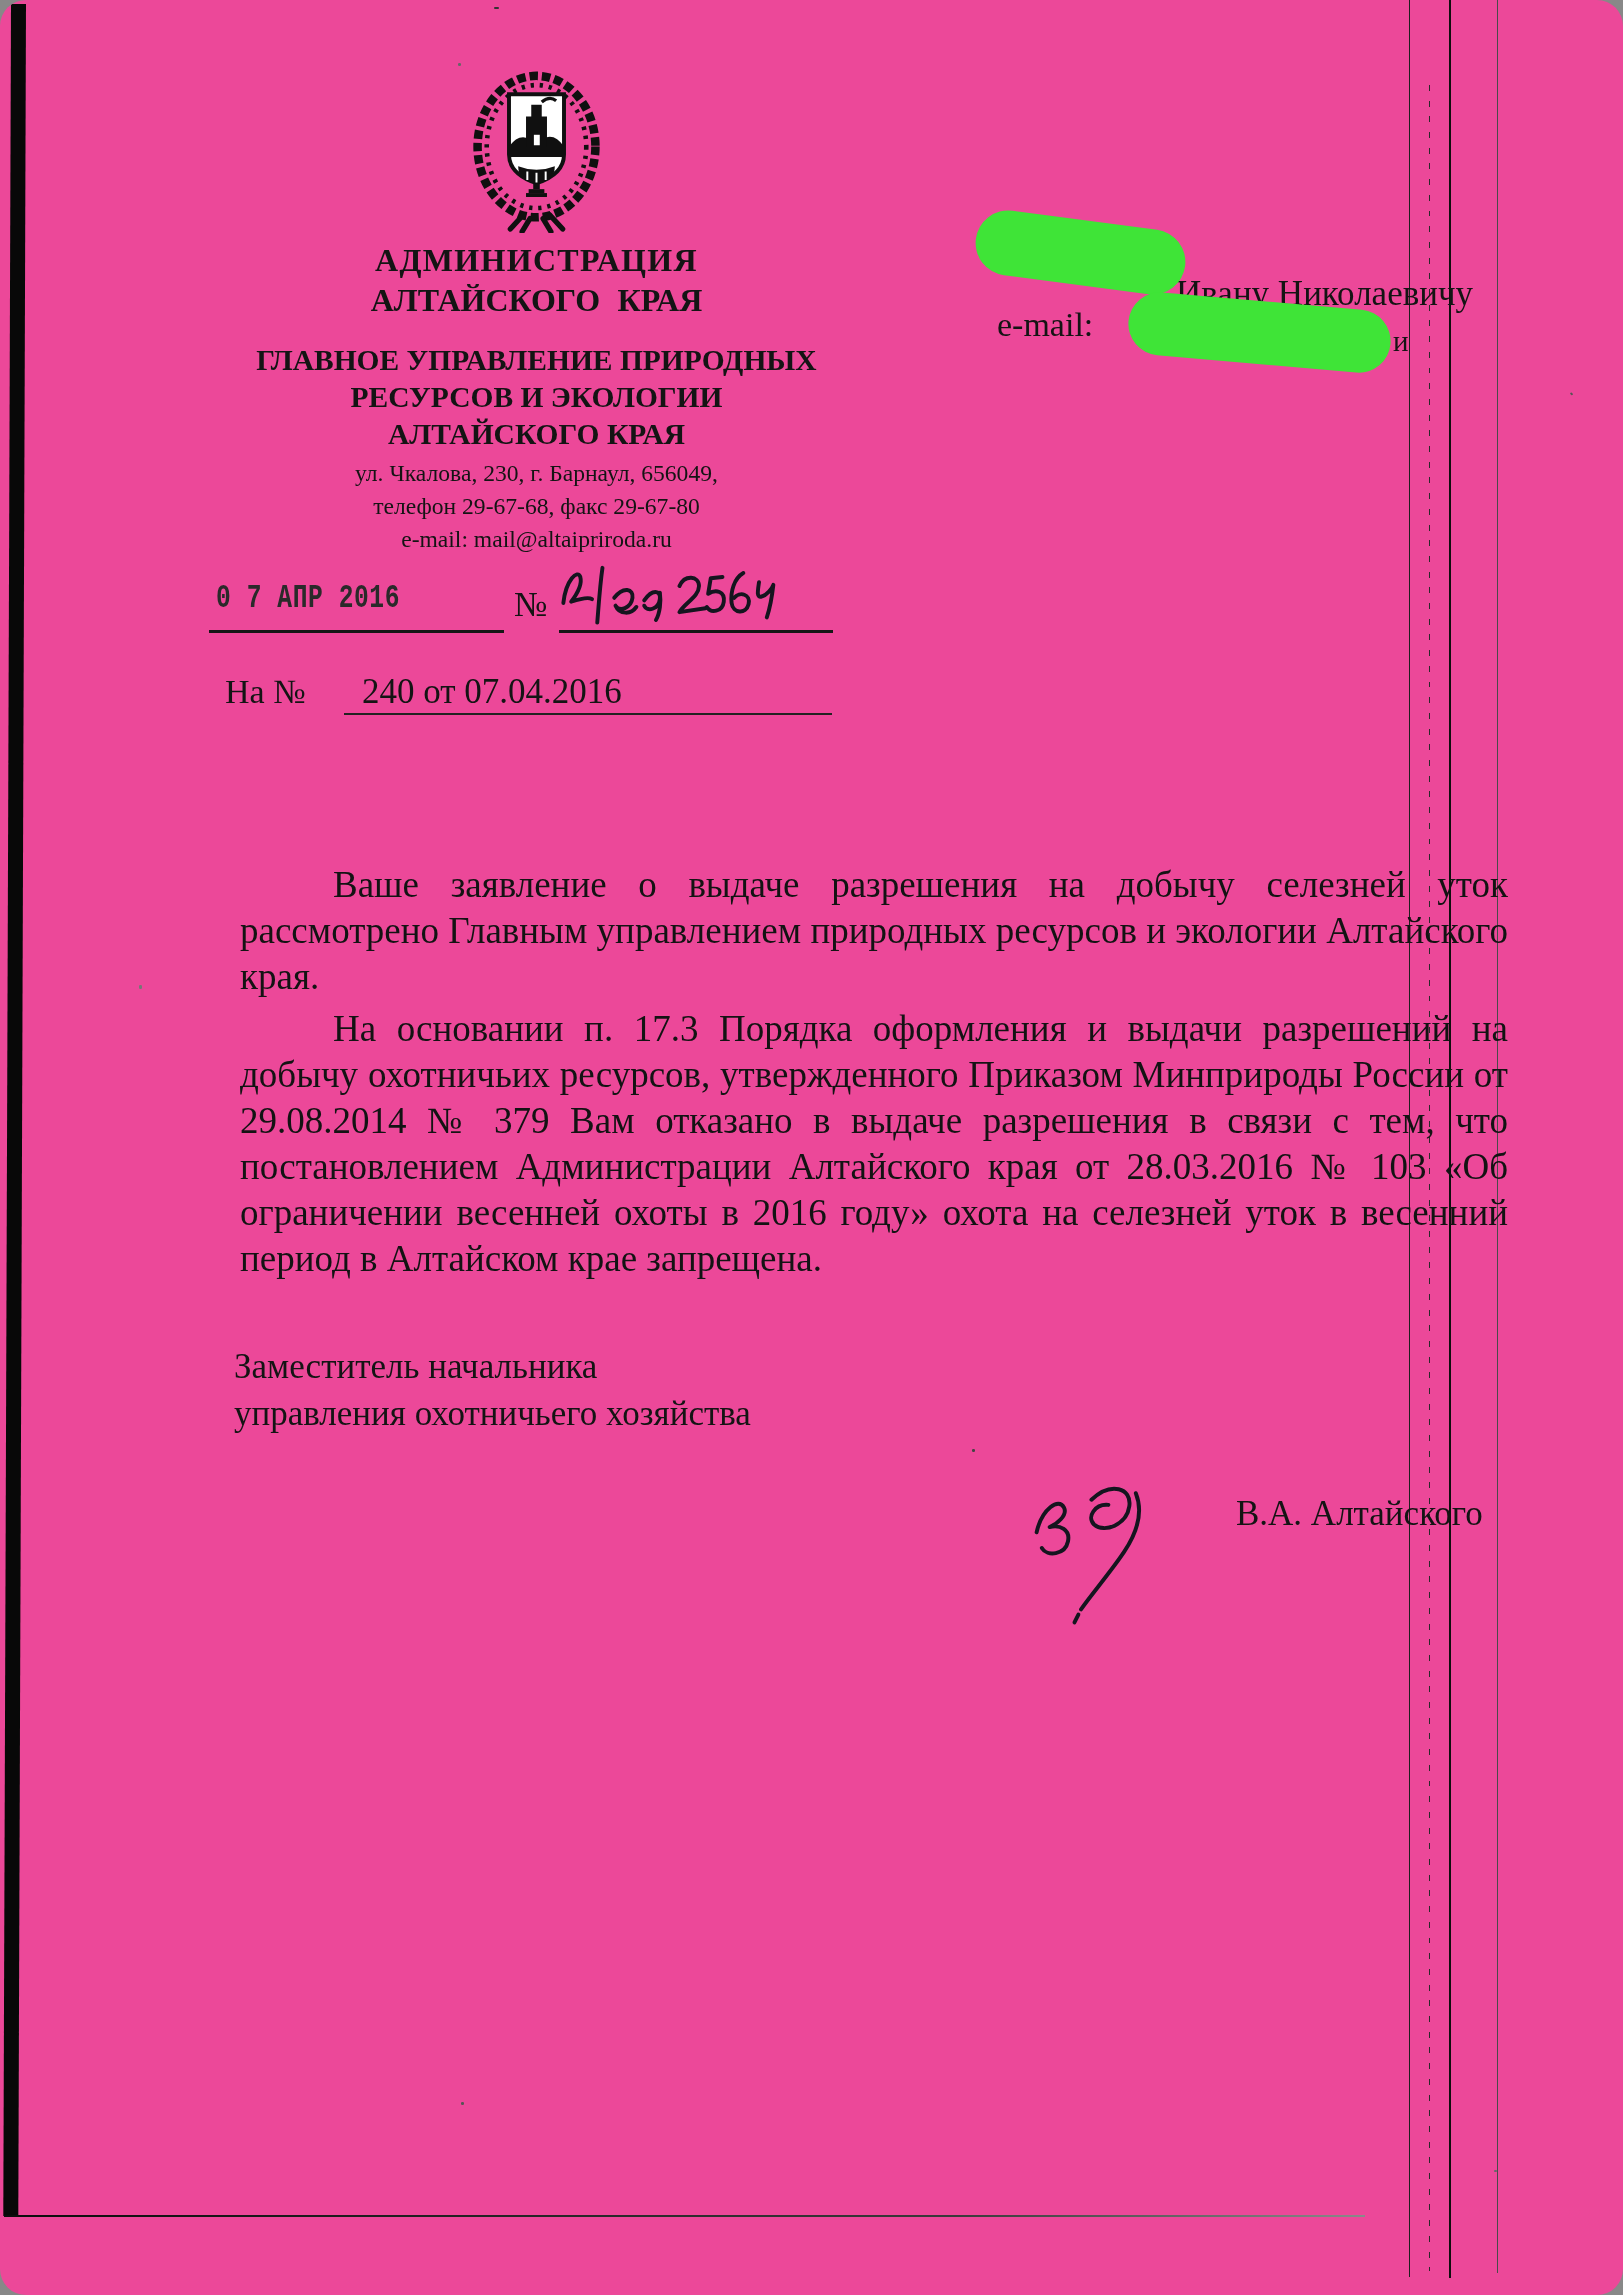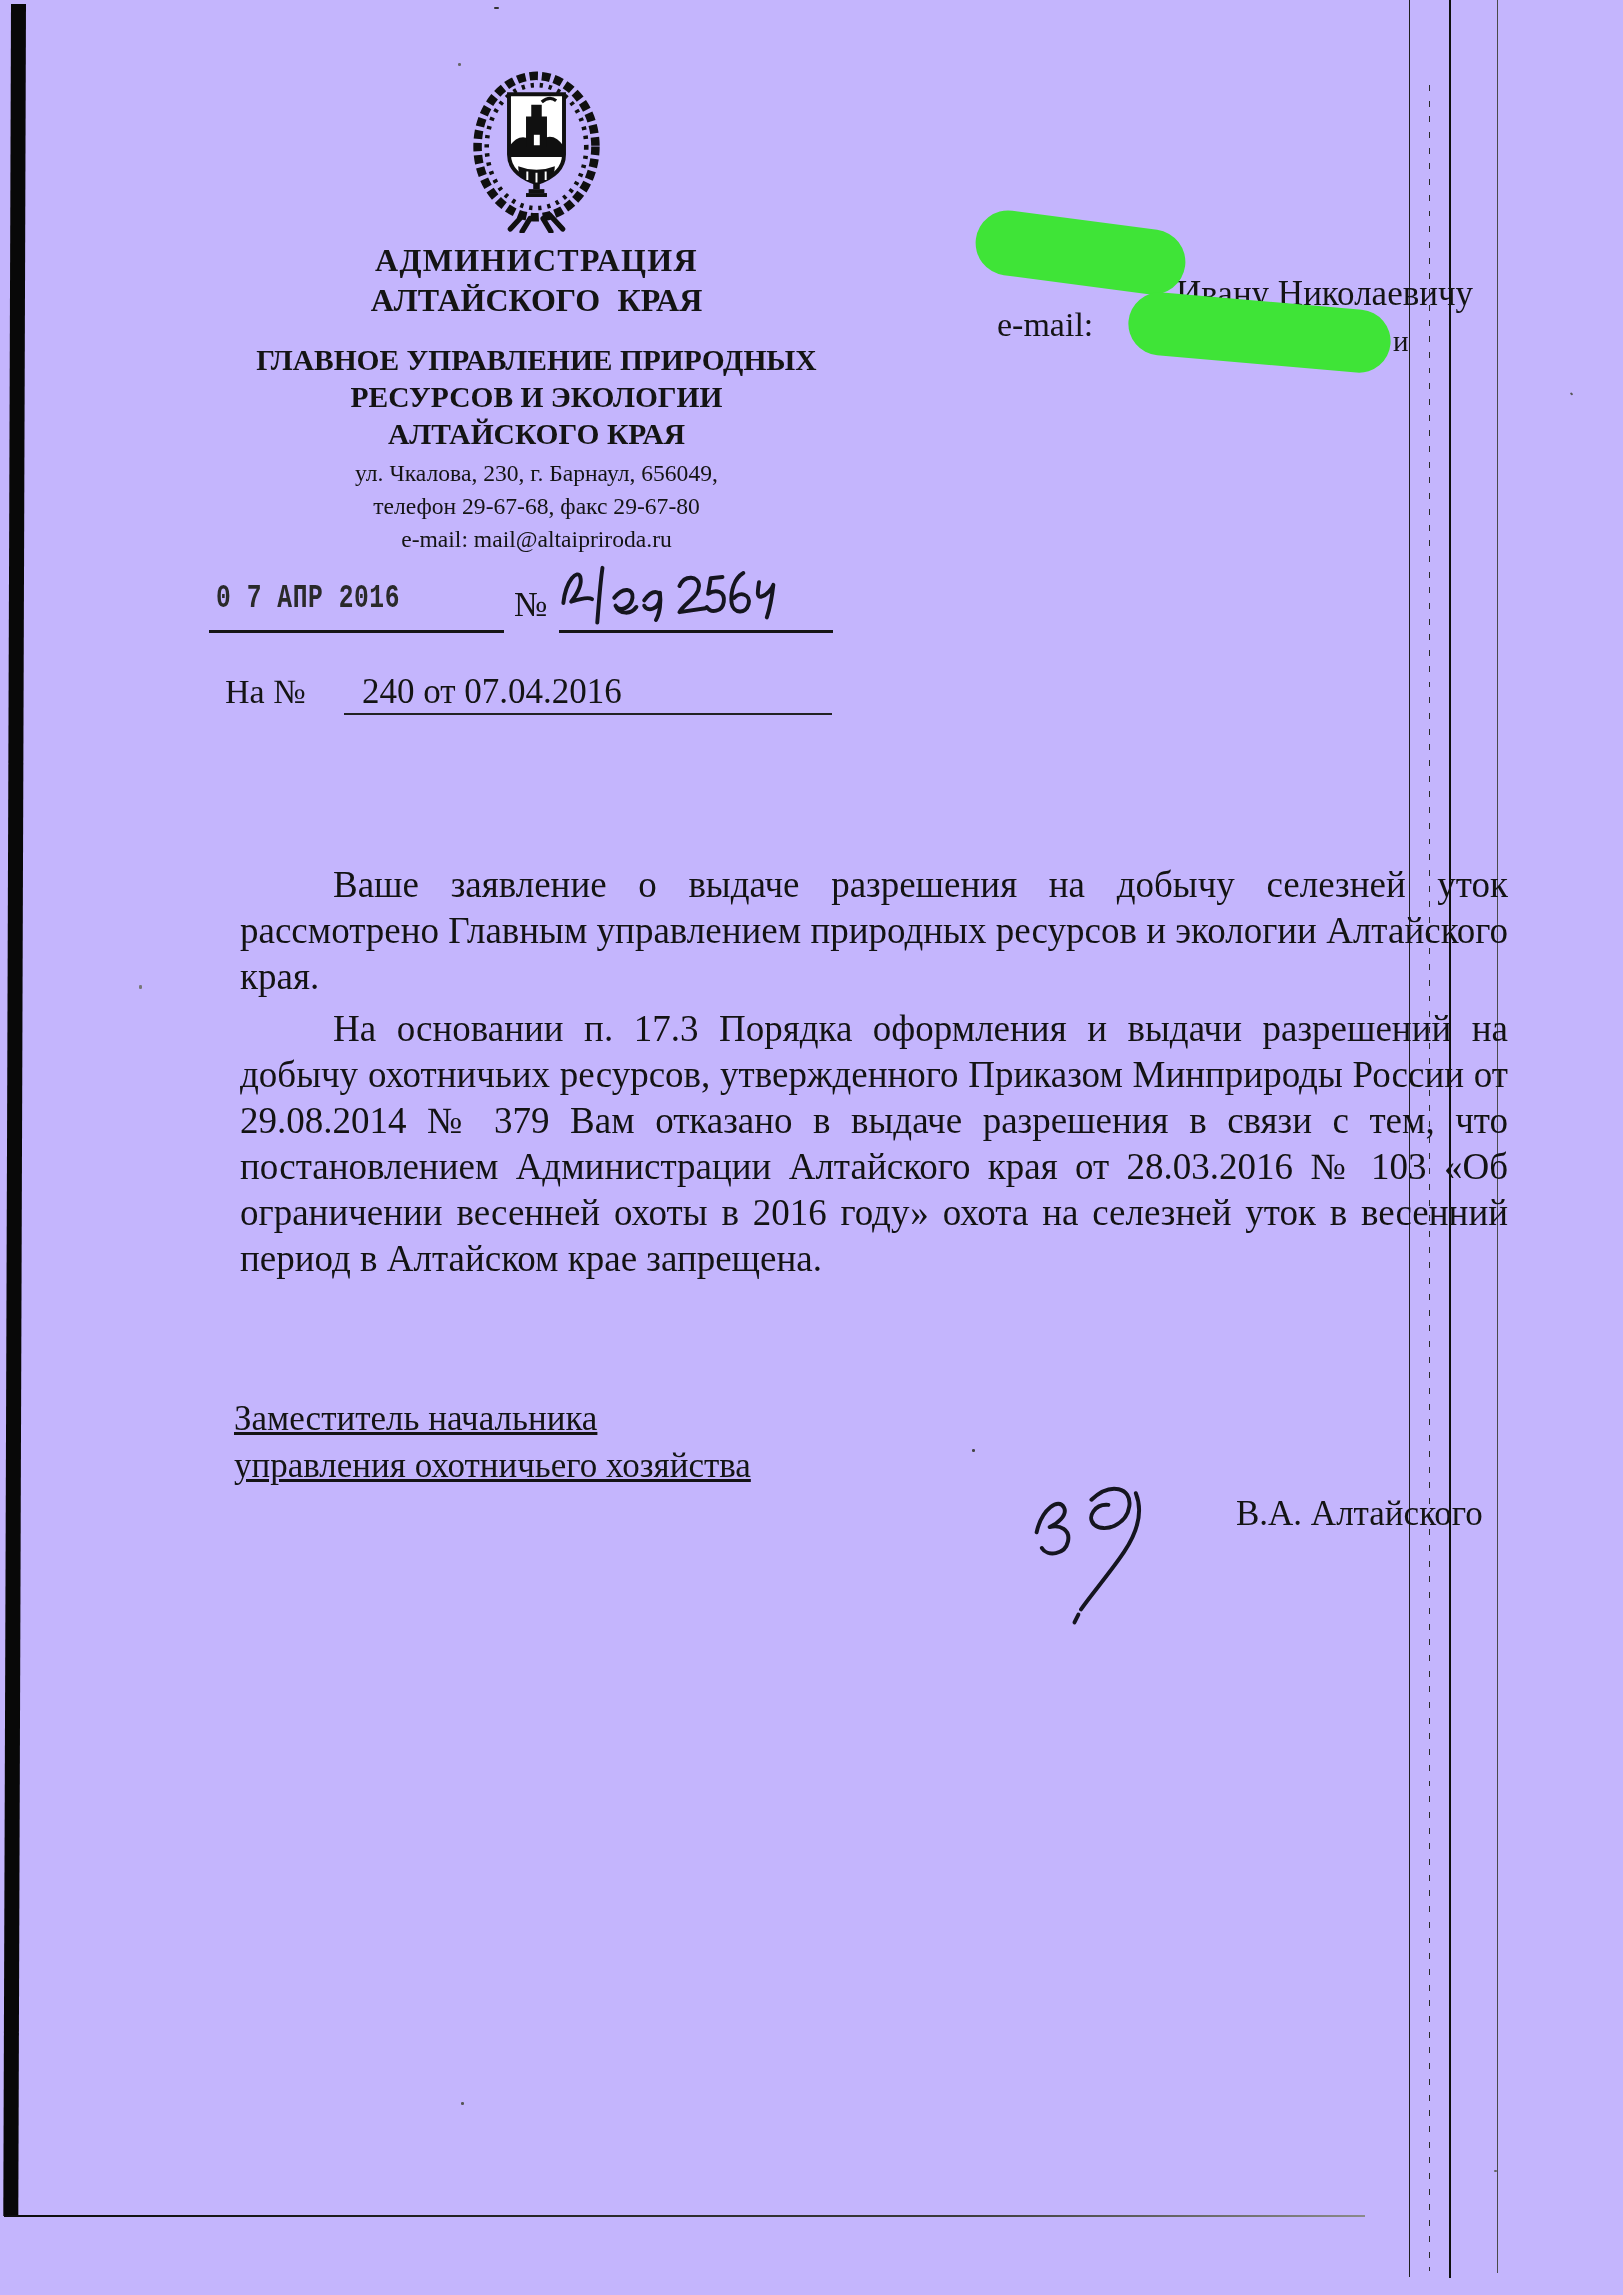--- a/index.html
+++ b/index.html
@@ -1,22 +1,23 @@
 <!DOCTYPE html>
 <html style="font-size:10.5px"><head>
 <meta charset="utf-8">
 <style>
   html,body{margin:0;padding:0;background:#888;}
   .page{
     position:relative;
     width:1623px;height:2295px;
-    background:#c4b5fd;
+    background:#ec4899;
     overflow:hidden;
     font-family:"Liberation Serif", serif;
     color:#141414;
+    border-radius:26px;
   }
   
   .left-bar{
     position:absolute;left:10.5px;top:3.9px;width:15px;height:2212px;
     background:#080808;transform-origin:top left;transform:rotate(0.2deg);
   }
   .bottom-line{
     position:absolute;left:3.9px;top:2215px;width:1361px;height:2px;
     background:linear-gradient(90deg,#0c0c0c,#3a3a3a 70%,#8a8a8a);
   }
@@ -58,21 +59,21 @@
   .redact{position:absolute;z-index:2;background:#3fe437;}
   .redact1{left:975px;top:220px;width:211px;height:65px;border-radius:34px;transform:rotate(7.5deg);}
   .redact2{left:1128px;top:301px;width:263px;height:63px;border-radius:33px;transform:rotate(5deg);}
   
   .body-text{
     position:absolute;left:234px;top:856px;width:1280px;
     font-size:37px;line-height:46px;text-align:justify;color:#131313;
   }
   .body-text p{margin:6px;text-indent:93px;}
   
-  .sig-block{position:absolute;left:234px;top:1395px;font-size:35px;line-height:47px;text-decoration:underline;}
+  .sig-block{position:absolute;left:234px;top:1343px;font-size:35px;line-height:47px;}
   .sig-scribble{position:absolute;left:1013px;top:1454px;}
   .signer-name{position:absolute;left:1236px;top:1494px;font-size:35px;white-space:nowrap;}
   
   .footer-contact{position:absolute;left:233px;top:2119px;font-size:34px;white-space:nowrap;}
 </style>
 </head>
 <body>
 
 <div class="page">
 

